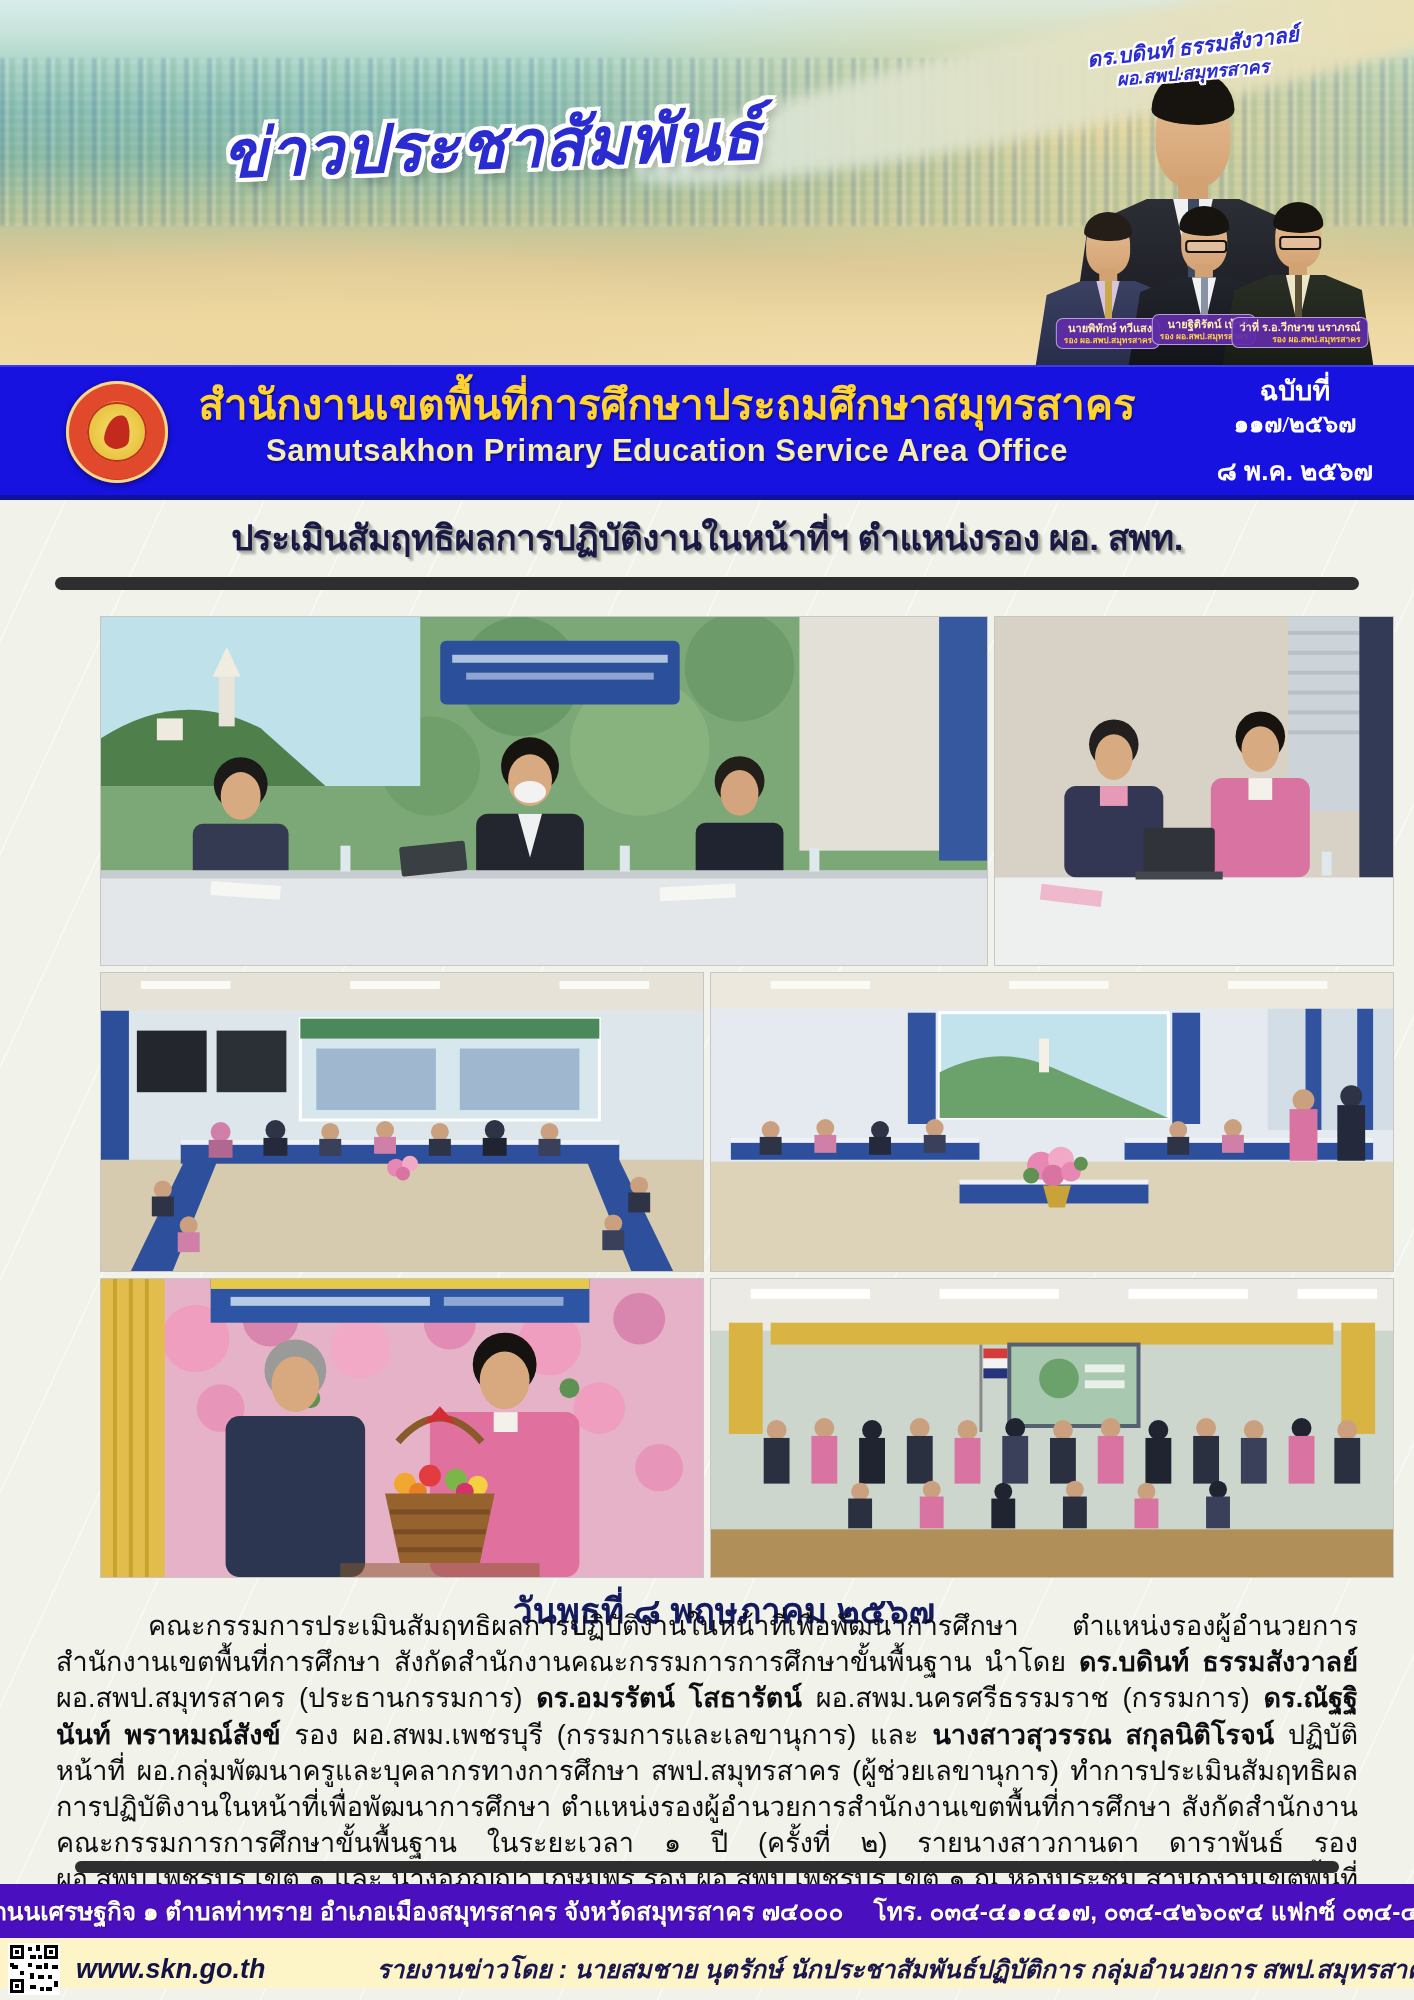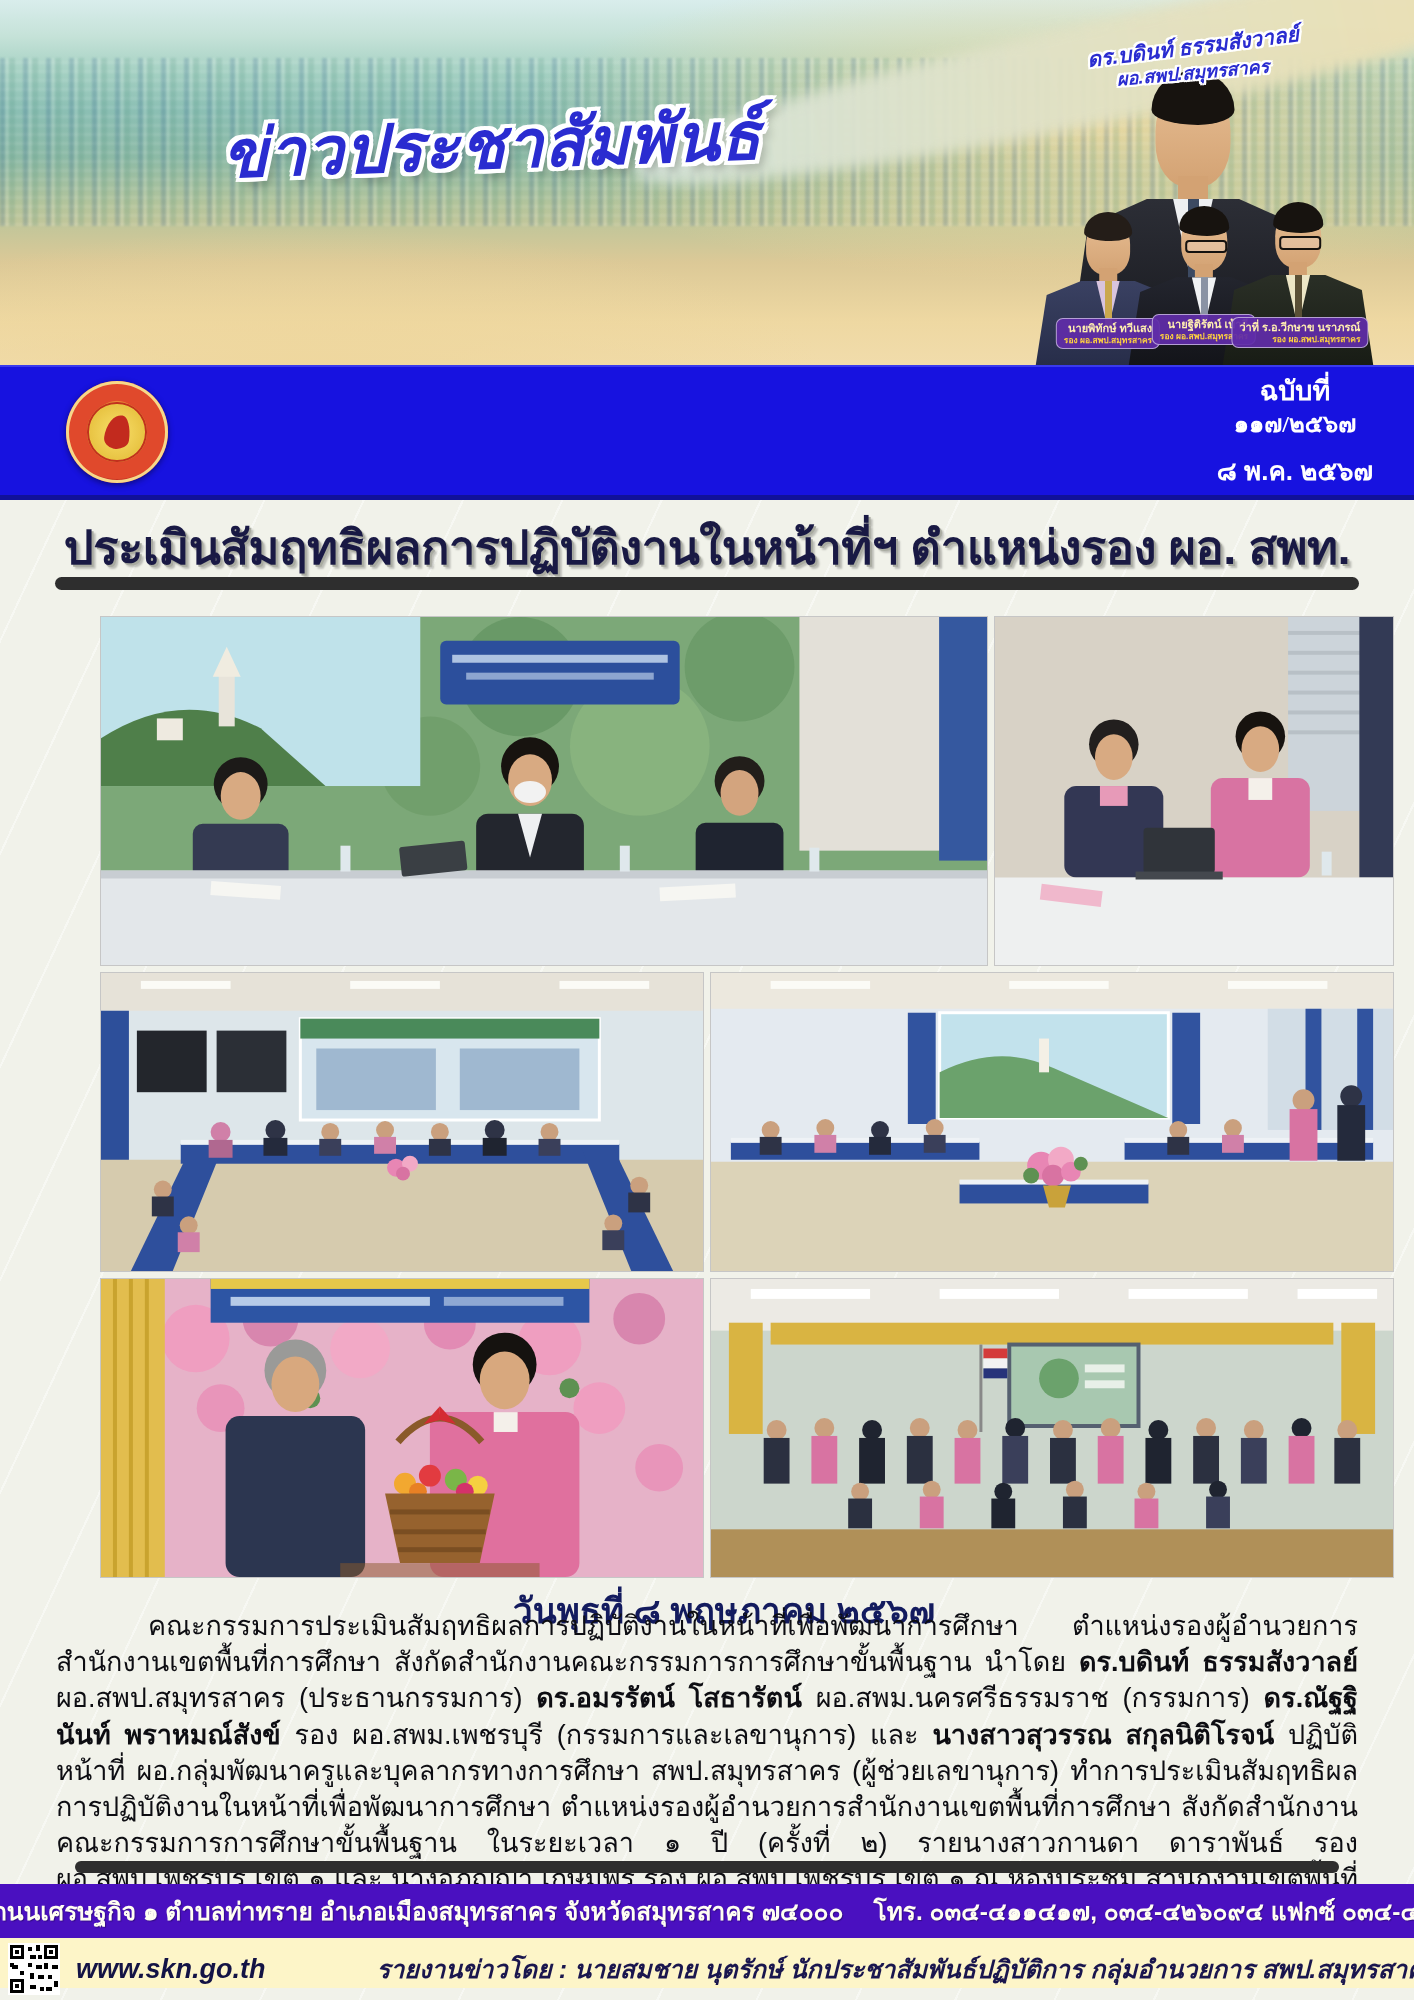--- a/index.html
+++ b/index.html
@@ -77,21 +77,21 @@
     text-shadow:1px 2px 2px rgba(0,0,0,.35);white-space:nowrap;}
   .org-title-en{margin:4px 0 0;font-size:31px;font-weight:700;color:#f6eeae;letter-spacing:.5px;
     text-shadow:1px 2px 2px rgba(0,0,0,.35);white-space:nowrap;}
   .issue-block{position:absolute;right:14px;top:8px;width:210px;text-align:center;color:#ffffff;font-weight:700;}
   .issue-label{font-size:27px;line-height:1.25;}
   .issue-no{font-size:24px;line-height:1.3;font-family:Liberation Serif, serif;}
   .issue-date{font-size:26px;margin-top:10px;}
 
   
   .headline{position:absolute;left:0;top:510px;width:1414px;text-align:center;margin:0;
-    font-size:47px;font-weight:800;color:#191944;letter-spacing:-.5px;
+    font-size:35px;font-weight:800;color:#191944;letter-spacing:-.5px;
     text-shadow:2px 2px 0 #a9aba1, 4px 4px 2px rgba(0,0,0,.22);white-space:nowrap;}
   .rule{position:absolute;background:#2e2e2e;border-radius:7px;}
   .rule-top{left:55px;top:577px;width:1304px;height:13px;}
   .rule-bottom{left:75px;top:1861px;width:1264px;height:12px;}
 
   
   .photo{position:absolute;overflow:hidden;border:1px solid rgba(0,0,0,.1);box-sizing:border-box;background:#ddd;}
   .photo svg{display:block;width:100%;height:100%;}
   .ph-1{left:60px;top:600px;width:888px;height:350px;}
   .ph-2{left:954px;top:600px;width:400px;height:350px;}
@@ -183,20 +183,24 @@
       <div class="chip-name">ว่าที่ ร.อ.วีกษาข นราภรณ์</div>
       <div class="chip-pos">รอง ผอ.สพป.สมุทรสาคร</div>
     </div>
   </header>
 
   <section class="org-bar">
     <div class="logo">
       <div class="logo-inner">
         <div class="logo-flame"></div>
       </div>
+    </div>
+    <div class="org-titles">
+      <h2 class="org-title-th">สำนักงานเขตพื้นที่การศึกษาประถมศึกษาสมุทรสาคร</h2>
+      <h3 class="org-title-en">Samutsakhon Primary Education Service Area Office</h3>
     </div>
     <div class="issue-block">
       <div class="issue-label">ฉบับที่</div>
       <div class="issue-no">๑๑๗/๒๕๖๗</div>
       <div class="issue-date">๘ พ.ค. ๒๕๖๗</div>
     </div>
   </section>
 
   <h2 class="headline">ประเมินสัมฤทธิผลการปฏิบัติงานในหน้าที่ฯ ตำแหน่งรอง ผอ. สพท.</h2>
   <div class="rule rule-top"></div>

